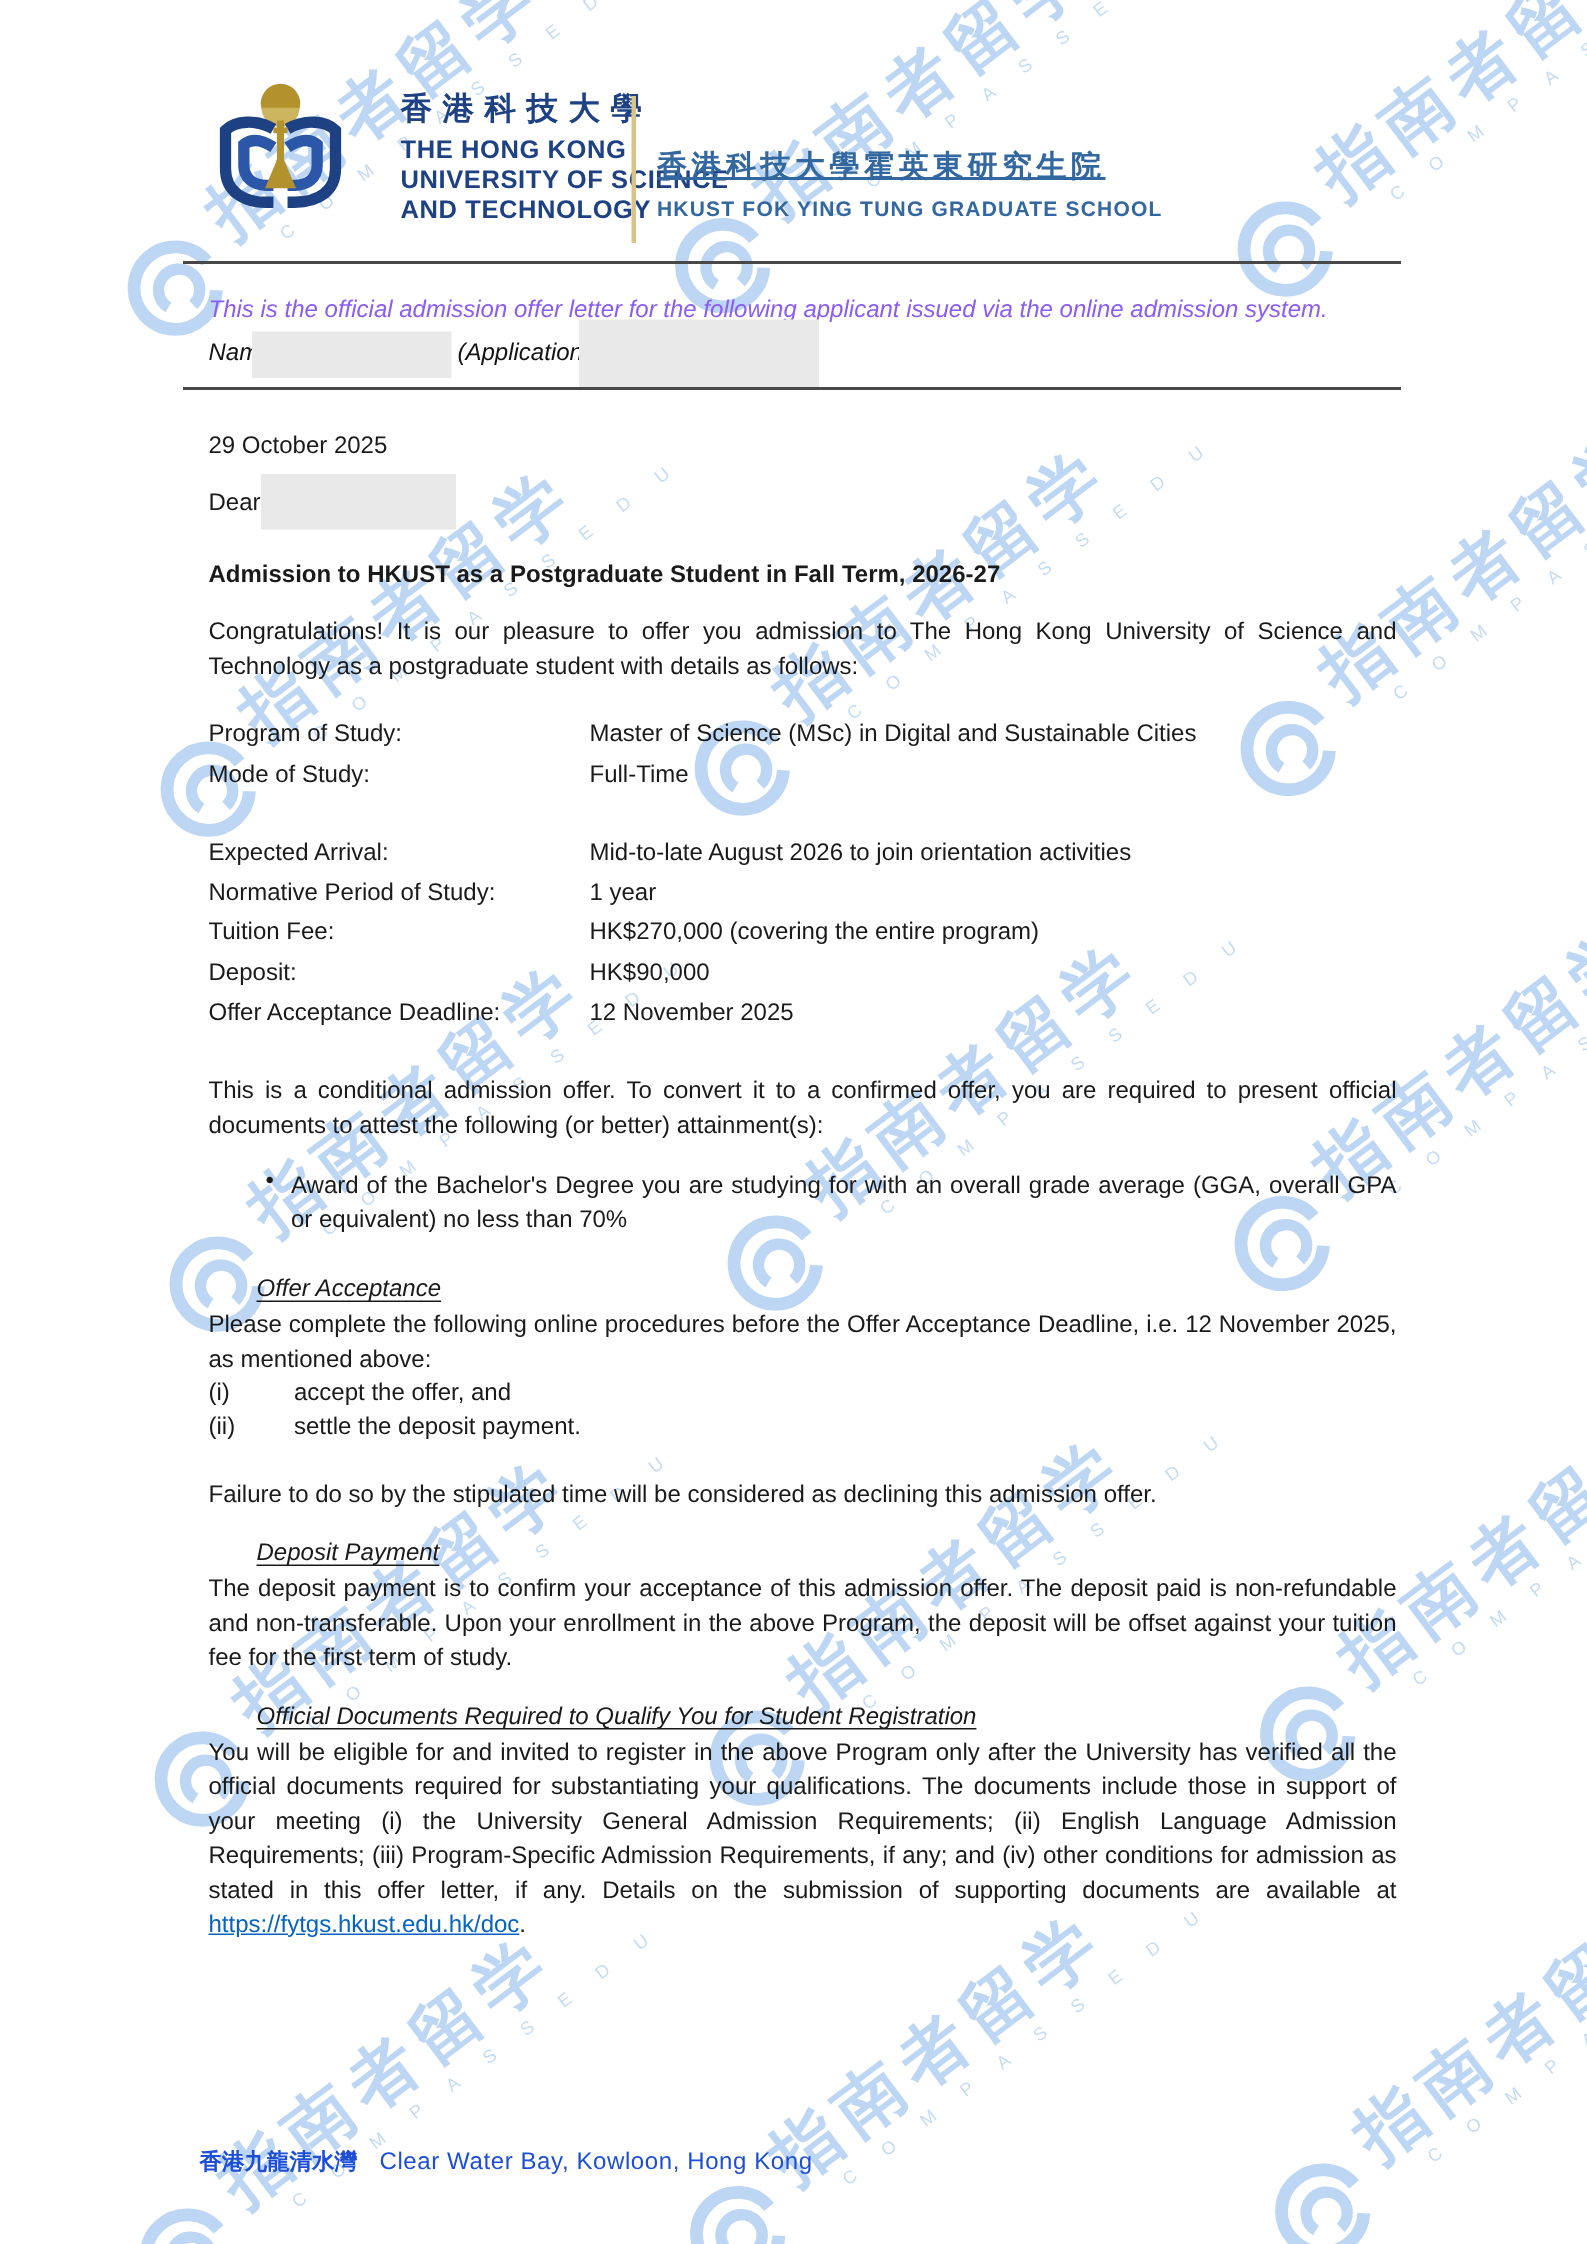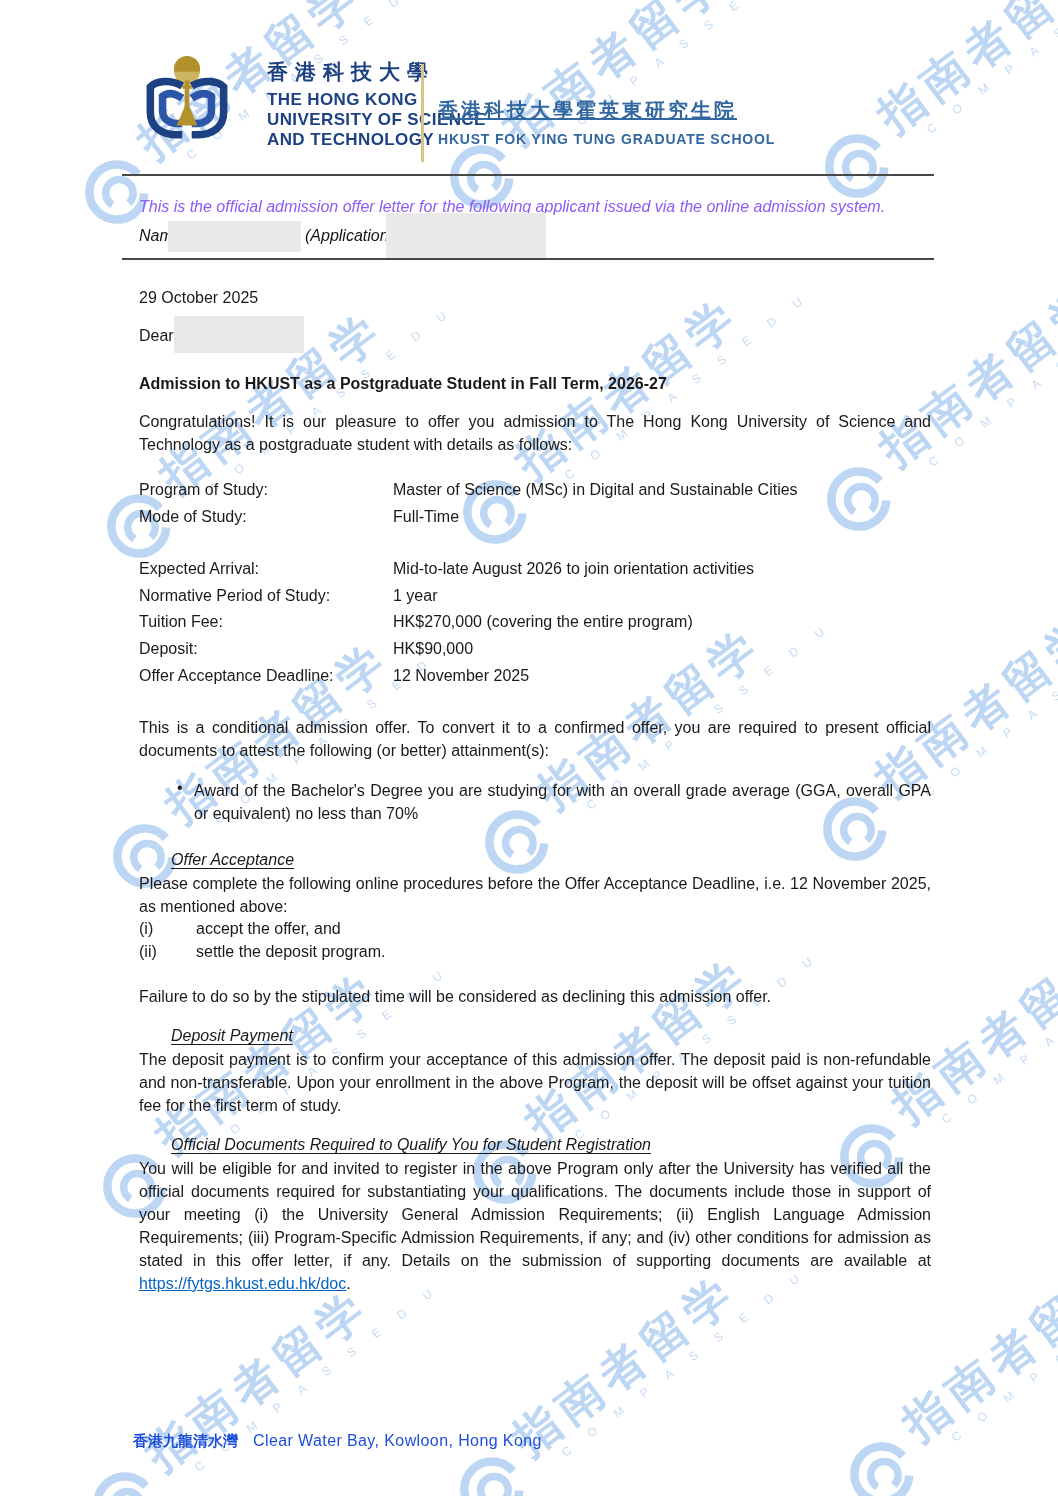--- a/index.html
+++ b/index.html
@@ -295,21 +295,21 @@
     </div>
 
     <div class="t sec-head" style="top:848px">Offer Acceptance</div>
     <div class="t just" style="top:872px">Please complete the following online procedures before the Offer Acceptance Deadline, i.e. 12 November 2025, as mentioned above:</div>
     <div class="li-row" style="top:917px">
       <span class="li-marker">(i)</span>
       <span>accept the offer, and</span>
     </div>
     <div class="li-row" style="top:940px">
       <span class="li-marker">(ii)</span>
-      <span>settle the deposit program.</span>
+      <span>settle the deposit payment.</span>
     </div>
     <div class="t" style="top:985px">Failure to do so by the stipulated time will be considered as declining this admission offer.</div>
 
     <div class="t sec-head" style="top:1024px">Deposit Payment</div>
     <div class="t just" style="top:1048px">The deposit payment is to confirm your acceptance of this admission offer. The deposit paid is non-refundable and non-transferable. Upon your enrollment in the above Program, the deposit will be offset against your tuition fee for the first term of study.</div>
 
     <div class="t sec-head" style="top:1133px">Official Documents Required to Qualify You for Student Registration</div>
     <div class="t just" style="top:1157px"><span>You will be eligible for and invited to register in the above Program only after the University has verified all the official documents required for substantiating your qualifications. The documents include those in support of your meeting (i) the University General Admission Requirements; (ii) English Language Admission Requirements; (iii) Program-Specific Admission Requirements, if any; and (iv) other conditions for admission as stated in this offer letter, if any. Details on the submission of supporting documents are available at </span><a class="doc-link">https://fytgs.hkust.edu.hk/doc</a><span>.</span></div>
 
     <div class="footer">

